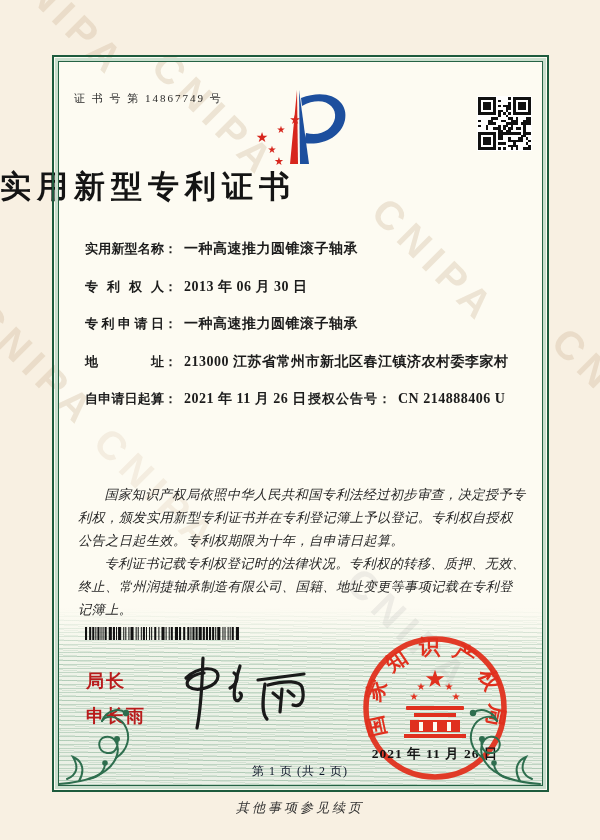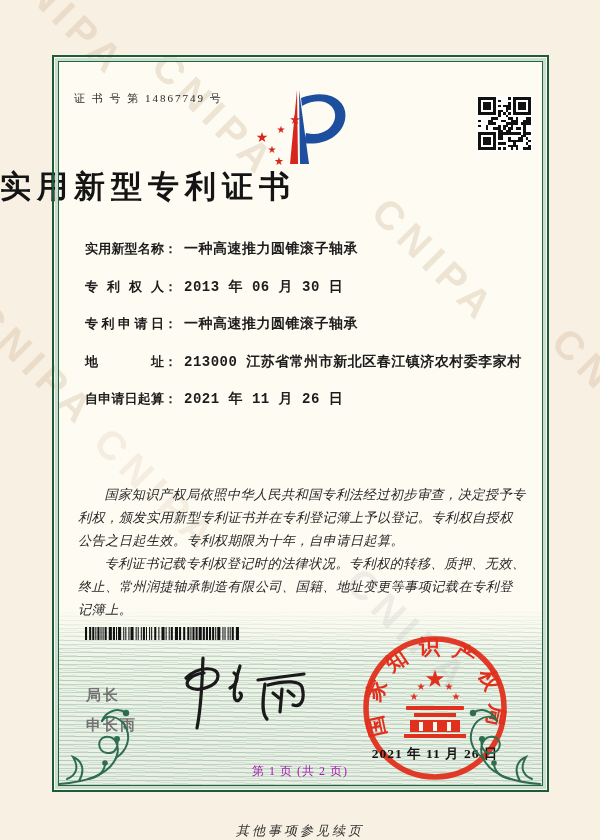--- a/index.html
+++ b/index.html
@@ -64,60 +64,60 @@
     font-size:11px; letter-spacing:2px; color:#2a2a2a;
   }
   .logo{ position:absolute; left:250px; top:86px; }
   .qr{ position:absolute; left:477px; top:96px; background:#fff; padding:1px; }
   .doc-title{
     position:absolute; left:0; top:166px; width:100%;
     text-align:left; font-size:31px; font-weight:bold;
     letter-spacing:6px; color:#141414;
   }
 
-  .fields{ position:absolute; left:85px; top:240px; width:440px;font-family:Liberation Mono, monospace; }
+  .fields{ position:absolute; left:85px; top:240px; width:440px; }
   .field-row{ position:relative; height:37.5px; font-size:14px; }
   .flabel{
     display:inline-block; width:79px; font-size:13px; font-weight:600;
     text-align:justify; text-align-last:justify; vertical-align:baseline;
     color:#1c1c1c;
   }
   .fcolon{ font-size:13px; font-weight:600; }
   .fvalue{ margin-left:7px; font-weight:600; color:#1c1c1c; letter-spacing:0.5px; }
   .pair2{ position:absolute; left:223px; top:0; }
   .flabel2{ display:inline-block; font-size:13px; font-weight:600; letter-spacing:1px; }
 
   .paragraphs{
     position:absolute; left:78px; top:483px; width:448px;
     font-size:13.2px; line-height:23px; color:#262626;
     font-style:italic; letter-spacing:0.4px;
   }
   .paragraphs p{ text-indent:2em; }
 
   .barcode{ position:absolute; left:85px; top:627px; }
 
-  .signer{ position:absolute; left:86px; top:686px;
+  .signer{ position:absolute; left:86px; top:669px;
     font-family:"Liberation Sans","DejaVu Sans",sans-serif;
-    font-weight:700; font-size:15px; color:#737373; letter-spacing:2px; }
+    font-weight:700; font-size:18px; color:#b91c1c; letter-spacing:2px; }
   .signer .name{ display:block; margin-top:11px; }
   .signature{ position:absolute; left:172px; top:648px; }
 
   .seal{ position:absolute; left:359px; top:632px; width:152px; height:152px; }
   .seal-date{
     position:absolute; left:357px; top:745px; width:156px; text-align:center;
     font-size:13.5px; font-weight:600; color:#141414; letter-spacing:1px;
   }
 
   .page-num{
     position:absolute; left:0; top:763px; width:100%; text-align:center;
-    font-size:12px; color:#a21caf; letter-spacing:1px;
+    font-size:12px; color:#0f172a; letter-spacing:1px;
   }
   .continuation{
     position:absolute; left:0; top:799px; width:100%; text-align:center;
-    font-size:13px; color:#333; font-style:italic; letter-spacing:3px;margin-top:23px;
+    font-size:13px; color:#333; font-style:italic; letter-spacing:3px;
   }
 </style>
 </head>
 <body>
 
 <div class="page">
 
   <div class="frame-bg">
     <div class="green-band"></div>
   </div>
@@ -287,20 +287,23 @@
         <span class="flabel">专利权人</span><span class="fcolon">：</span><span class="fvalue">2013 年 06 月 30 日</span>
       </div>
       <div class="field-row">
         <span class="flabel">专利申请日</span><span class="fcolon">：</span><span class="fvalue">一种高速推力圆锥滚子轴承</span>
       </div>
       <div class="field-row">
         <span class="flabel">地址</span><span class="fcolon">：</span><span class="fvalue">213000 江苏省常州市新北区春江镇济农村委李家村</span>
       </div>
       <div class="field-row">
         <span class="flabel">自申请日起算</span><span class="fcolon">：</span><span class="fvalue">2021 年 11 月 26 日</span>
+        <span class="pair2">
+          <span class="flabel2">授权公告号</span><span class="fcolon">：</span><span class="fvalue">CN 214888406 U</span>
+        </span>
       </div>
     </div>
 
     <div class="paragraphs">
       <p>国家知识产权局依照中华人民共和国专利法经过初步审查，决定授予专利权，颁发实用新型专利证书并在专利登记簿上予以登记。专利权自授权公告之日起生效。专利权期限为十年，自申请日起算。</p>
       <p>专利证书记载专利权登记时的法律状况。专利权的转移、质押、无效、终止、常州润捷轴承制造有限公司、国籍、地址变更等事项记载在专利登记簿上。</p>
     </div>
 
     <svg id="barcode-svg" class="barcode" width="155" height="13" viewBox="0 0 150 13" preserveAspectRatio="none" fill="#111">
         <rect x="0" y="0" width="2" height="13"></rect>

